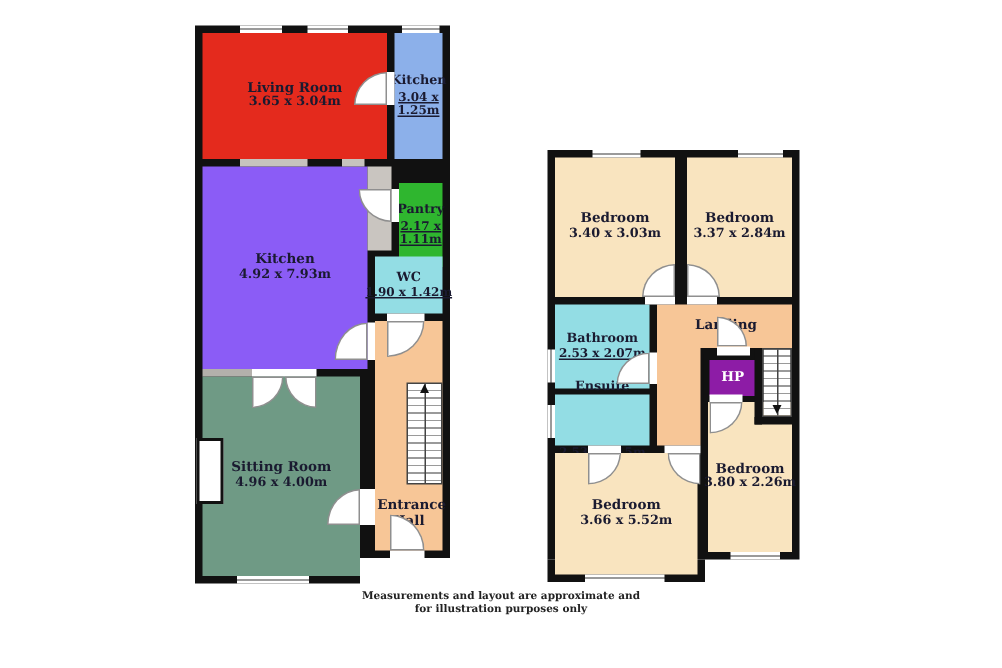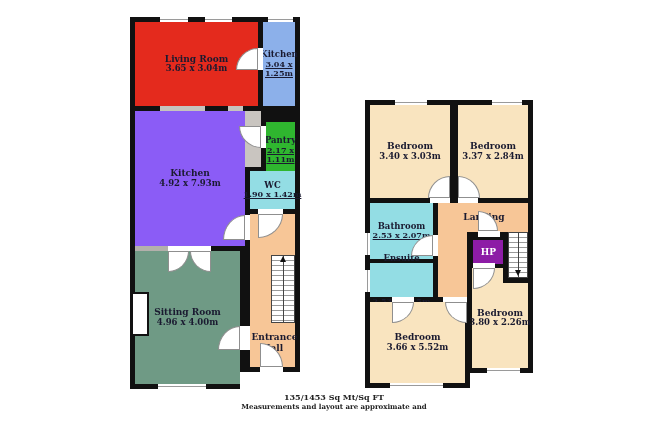--- a/index.html
+++ b/index.html
@@ -183,15 +183,15 @@
 <div class="gap" style="left:443px;top:297px;width:24px;height:5px;"></div>
 <div class="door door-bl" style="left:445px;top:302px;width:22px;height:21px;"></div>
 
 <div class="gap" style="left:473px;top:263px;width:22px;height:5px;"></div>
 <div class="door door-br" style="left:473px;top:268px;width:22px;height:21px;"></div>
 
 <div class="gap" style="left:478px;top:231px;width:22px;height:6px;"></div>
 <div class="door door-tr" style="left:478px;top:211px;width:20px;height:20px;"></div>
 
 <div class="footer">
-  <div class="l1">135/1453 Sq Mt/Sq FT</div>
   <div class="l2">Measurements and layout are approximate and</div>
+  <div class="l2">for illustration purposes only</div>
 </div>
 
 </body></html>

